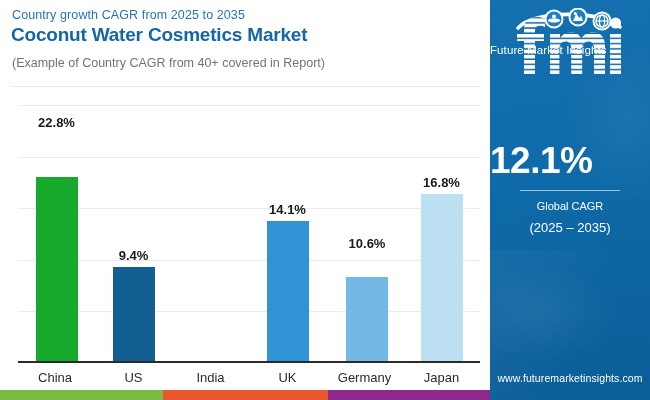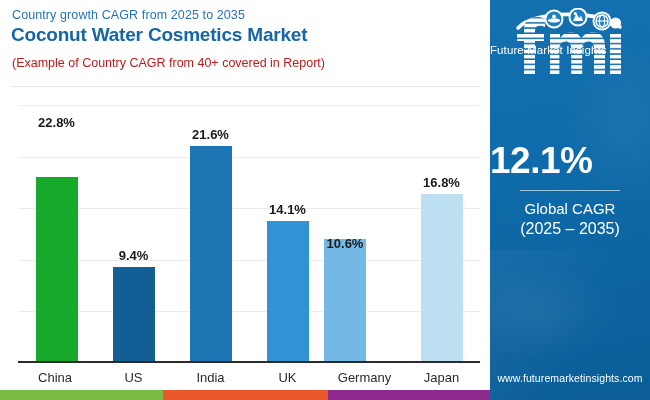--- a/index.html
+++ b/index.html
@@ -17,21 +17,21 @@
   .kicker{
     position:absolute;left:12px;top:8px;
     font-size:12.5px;color:#2a72b5;letter-spacing:.1px;white-space:nowrap;
   }
   .title{
     position:absolute;left:11px;top:24px;
     font-size:19px;font-weight:bold;color:#1565a8;letter-spacing:-.2px;white-space:nowrap;
   }
   .subtitle{
     position:absolute;left:12px;top:56px;
-    font-size:12.5px;color:#b91c1c;white-space:nowrap;
+    font-size:12.5px;color:#737373;white-space:nowrap;
   }
   .hdr-rule{
     position:absolute;left:10px;top:86px;width:470px;height:1px;background:#e3ecf3;
   }
 
   
   .plot{position:absolute;left:18px;top:95px;width:462px;height:268px;}
   .gridline{position:absolute;left:0;width:462px;height:1px;background:#ececec;}
   .baseline{position:absolute;left:0;bottom:0;width:462px;height:2px;background:#2b2b2b;}
 
@@ -69,25 +69,25 @@
     font-size:11.5px;color:#ffffff;letter-spacing:.1px;
   }
 
   .cagr-num{
     position:absolute;left:0;top:140px;width:160px;text-align:left;
     font-size:37px;font-weight:bold;color:#ffffff;letter-spacing:-.5px;
   }
   .cagr-rule{position:absolute;left:30px;top:190px;width:100px;height:1px;background:rgba(255,255,255,.6);}
   .cagr-cap{
     position:absolute;left:0;top:200px;width:160px;text-align:center;
-    font-size:15px;color:#ffffff;
+    font-size:11px;color:#ffffff;
   }
   .cagr-range{
     position:absolute;left:0;top:220px;width:160px;text-align:center;
-    font-size:16px;color:#ffffff;
+    font-size:13px;color:#ffffff;
   }
   .site{
     position:absolute;left:0;top:372px;width:160px;text-align:center;
     font-size:10.5px;color:#ffffff;letter-spacing:.1px;
   }
 
   
   .stripe{position:absolute;left:0;bottom:0;height:10px;}
 </style>
 </head>
@@ -110,29 +110,25 @@
         <div class="gridline" style="top: 61.8462px;"></div>
         <div class="gridline" style="top: 10.3077px;"></div>
         <div class="bar" style="left: 17.5px; height: 184px;">
           <div class="bar-rect" style="height: 100%; background: rgb(23, 169, 43);"></div>
           <div class="bar-label" style="bottom: 231.14px;">22.8%</div>
         </div>
         <div class="bar" style="left: 94.5px; height: 93.6453px;">
           <div class="bar-rect" style="height: 100%; background: rgb(19, 94, 146);"></div>
           <div class="bar-label" style="bottom: 97.6453px;">9.4%</div>
         </div>
-        <div class="bar" style="left: 171.5px; height: 215.185px;">
-          <div class="bar-rect" style="height: 100%; background: rgb(30, 119, 180);"></div>
-          <div class="bar-label" style="bottom: 219.185px;">21.6%</div>
-        </div>
         <div class="bar" style="left: 248.5px; height: 140.468px;">
           <div class="bar-rect" style="height: 100%; background: rgb(47, 147, 212);"></div>
           <div class="bar-label" style="bottom: 144.468px;">14.1%</div>
         </div>
-        <div class="bar" style="left: 306px; height: 122px;">
+        <div class="bar" style="left: 328px; height: 84px;">
           <div class="bar-rect" style="height: 100%; background: rgb(116, 185, 229);"></div>
           <div class="bar-label" style="bottom: 109.6px;">10.6%</div>
         </div>
         <div class="bar" style="left: 402.5px; height: 167.366px;">
           <div class="bar-rect" style="height: 100%; background: rgb(189, 223, 242);"></div>
           <div class="bar-label" style="bottom: 171.366px;">16.8%</div>
         </div>
       </div>
 
   <div class="cat" style="left: 55px;">China</div>

